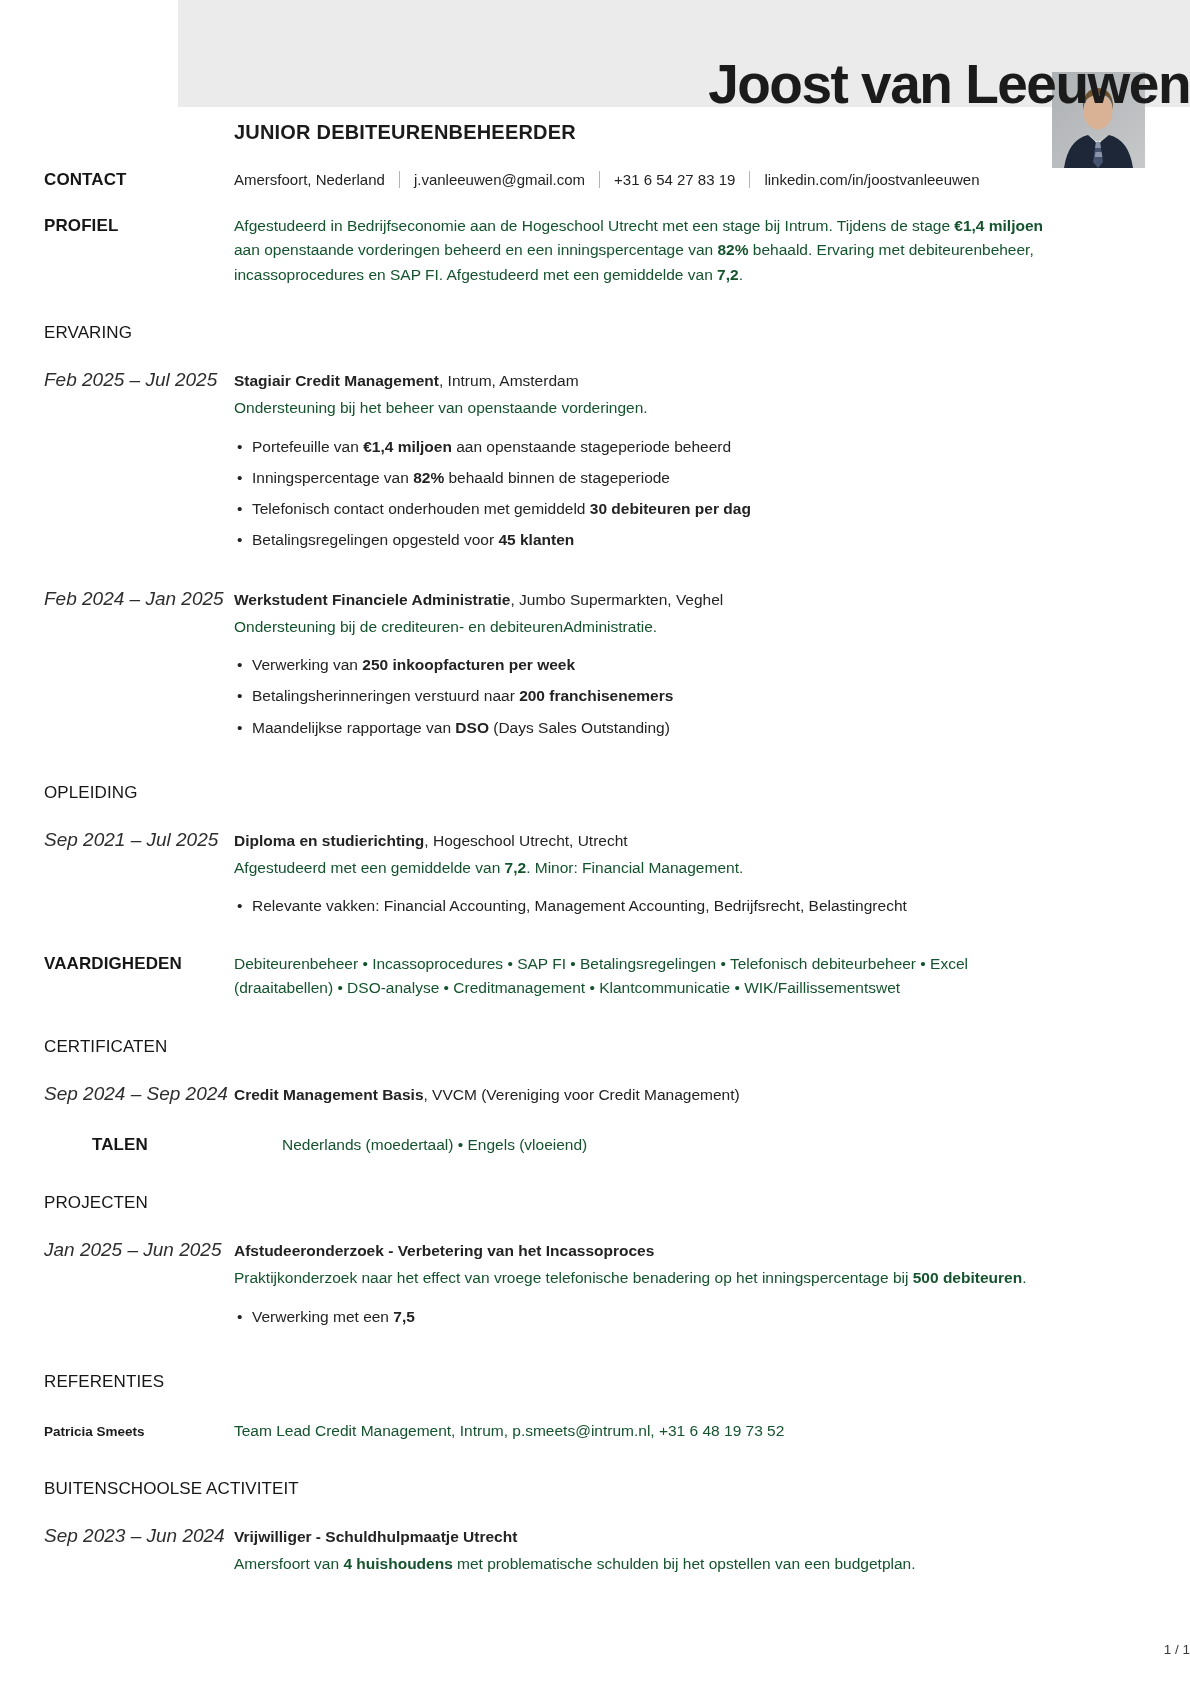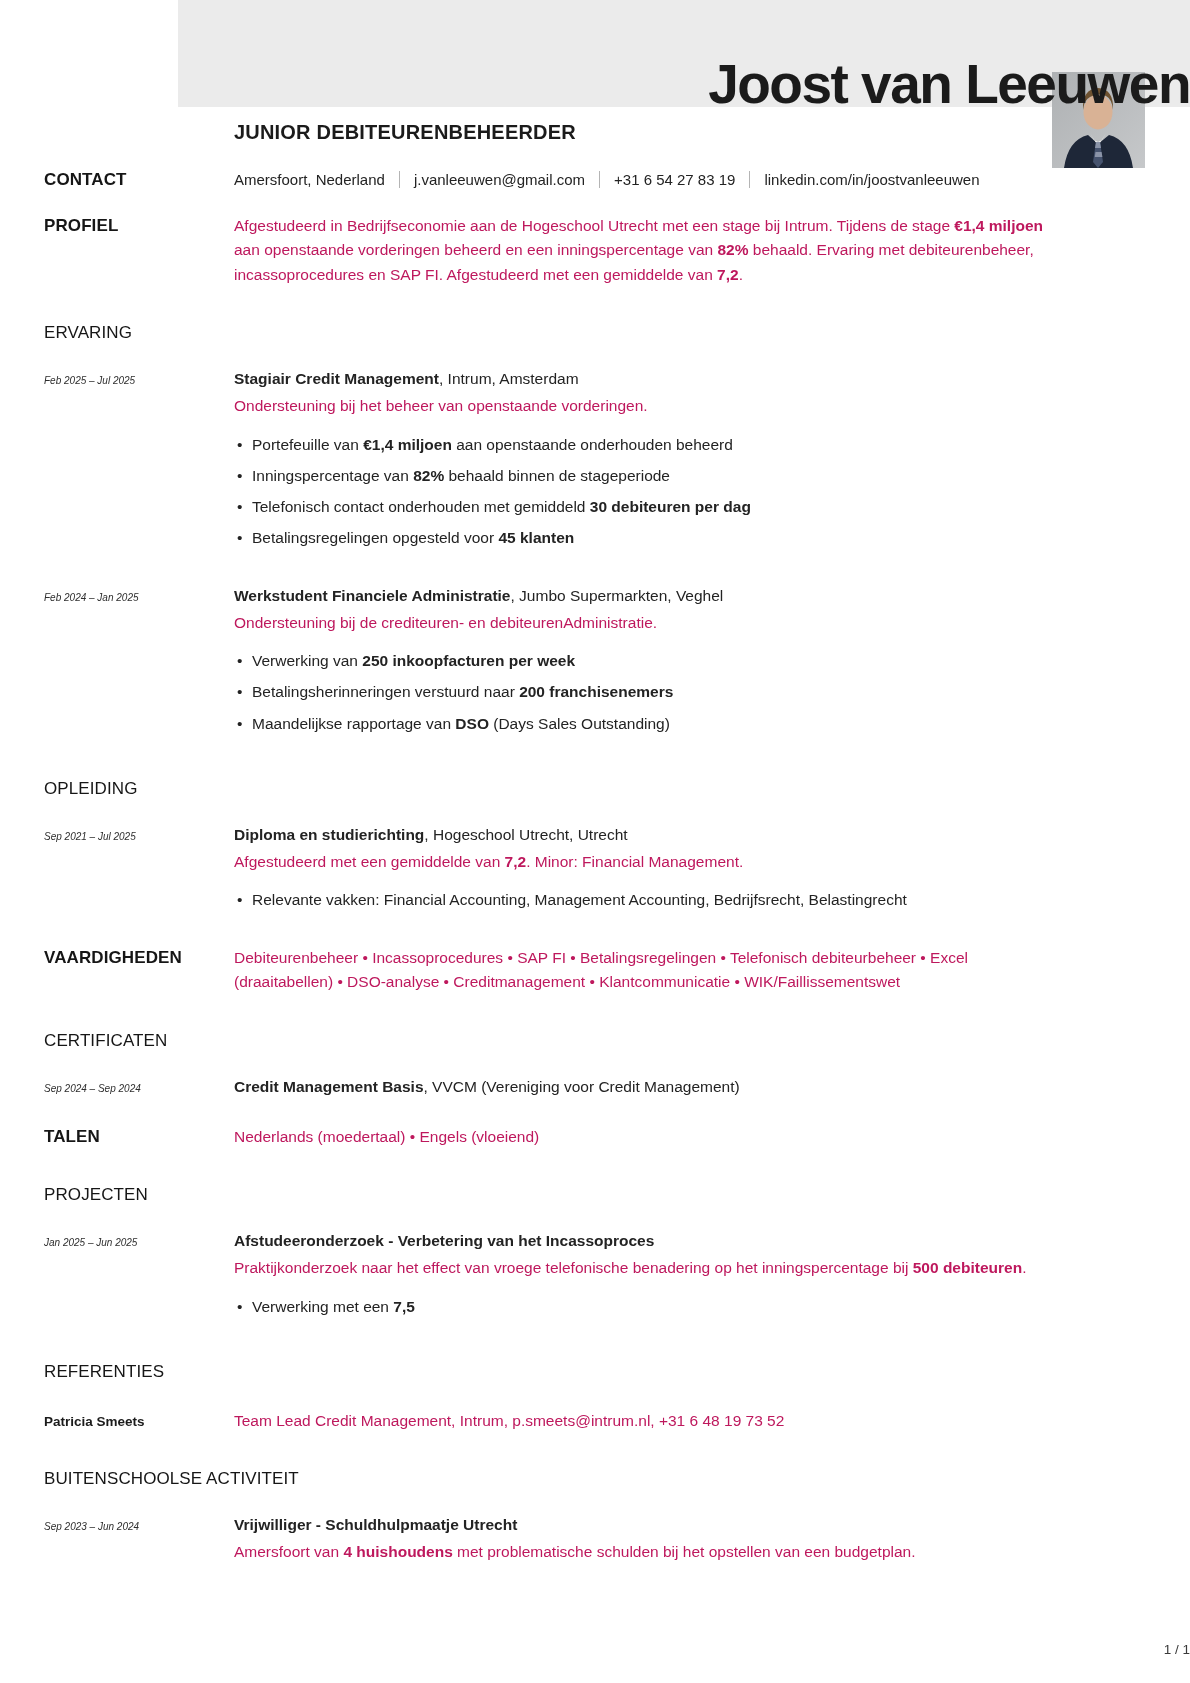--- a/index.html
+++ b/index.html
@@ -27,44 +27,44 @@
     font-size:20px; font-weight:700; letter-spacing:0.2px; margin-top:7px;
     color:#1b1b1b;
   }
   .content-area { position:relative; padding:0 130px 0 44px; }
   .row { display:grid; grid-template-columns:190px 1fr; align-items:baseline; }
   .label { font-size:17px; font-weight:700; color:#161616; letter-spacing:0.1px; }
   .section-heading {
     font-size:17px; font-weight:400; color:#161616; letter-spacing:0.1px;
     margin:36px 0 24px 0;
   }
-  .date { font-size:10px; font-style:italic; color:#2e2e2e; padding-top:2px; }
+  .date { font-size:19px; font-style:italic; color:#2e2e2e; padding-top:2px; }
   .ref-name { font-size:13.5px; font-weight:700; color:#1b1b1b; }
-  .body-text { font-size:15.5px; line-height:1.58; color:#be185d; }
+  .body-text { font-size:15.5px; line-height:1.58; color:#14532d; }
   .entry { margin-bottom:26px; }
   .entry-title { font-size:15.5px; line-height:1.55; color:#232323; }
   .entry .body-text { margin-top:3px; }
   .bullets { list-style:none; margin:14px 0 0 2px; }
   .bullets li {
     position:relative; padding-left:16px; margin-bottom:8px;
     font-size:15.5px; line-height:1.5; color:#232323;
   }
   .bullets li::before {
     content:"•"; position:absolute; left:1px; top:0; color:#232323;
   }
   .contact-row { margin-top:26px; }
   .contact-line { font-size:15px; color:#232323; white-space:nowrap; }
   .vsep {
     display:inline-block; width:1px; height:17px; background:#b4b4b4;
     margin:0 14px; vertical-align:-3px;
   }
   .profiel-row { margin-top:24px; }
   .inline-row { margin-bottom:0; }
   .vaardigheden-row { margin-top:6px; }
-  .talen-row { margin-top:6px; }
+  .talen-row { margin-top:6px;margin-left:48px; }
   .page-footer {
     position:absolute; left:0; right:0; bottom:26px; text-align:right;
     font-size:13.5px; color:#3a3a3a;
   }
   b, .seg-b { font-weight:700; }
 </style>
 </head>
 <body>
 
 <div class="page">
@@ -109,21 +109,21 @@
     </section>
 
     <h2 class="section-heading">ERVARING</h2>
 
     <section class="row entry">
       <div class="date">Feb 2025 – Jul 2025</div>
       <div>
         <div class="entry-title"><span class="seg-b">Stagiair Credit Management</span><span>, Intrum, Amsterdam</span></div>
         <div class="body-text"><span>Ondersteuning bij het beheer van openstaande vorderingen.</span></div>
         <ul class="bullets">
-          <li><span>Portefeuille van </span><span class="seg-b">€1,4 miljoen</span><span> aan openstaande onderhouden beheerd</span></li>
+          <li><span>Portefeuille van </span><span class="seg-b">€1,4 miljoen</span><span> aan openstaande stageperiode beheerd</span></li>
           <li><span>Inningspercentage van </span><span class="seg-b">82%</span><span> behaald binnen de stageperiode</span></li>
           <li><span>Telefonisch contact onderhouden met gemiddeld </span><span class="seg-b">30 debiteuren per dag</span></li>
           <li><span>Betalingsregelingen opgesteld voor </span><span class="seg-b">45 klanten</span></li>
         </ul>
       </div>
     </section>
 
     <section class="row entry">
       <div class="date">Feb 2024 – Jan 2025</div>
       <div>

